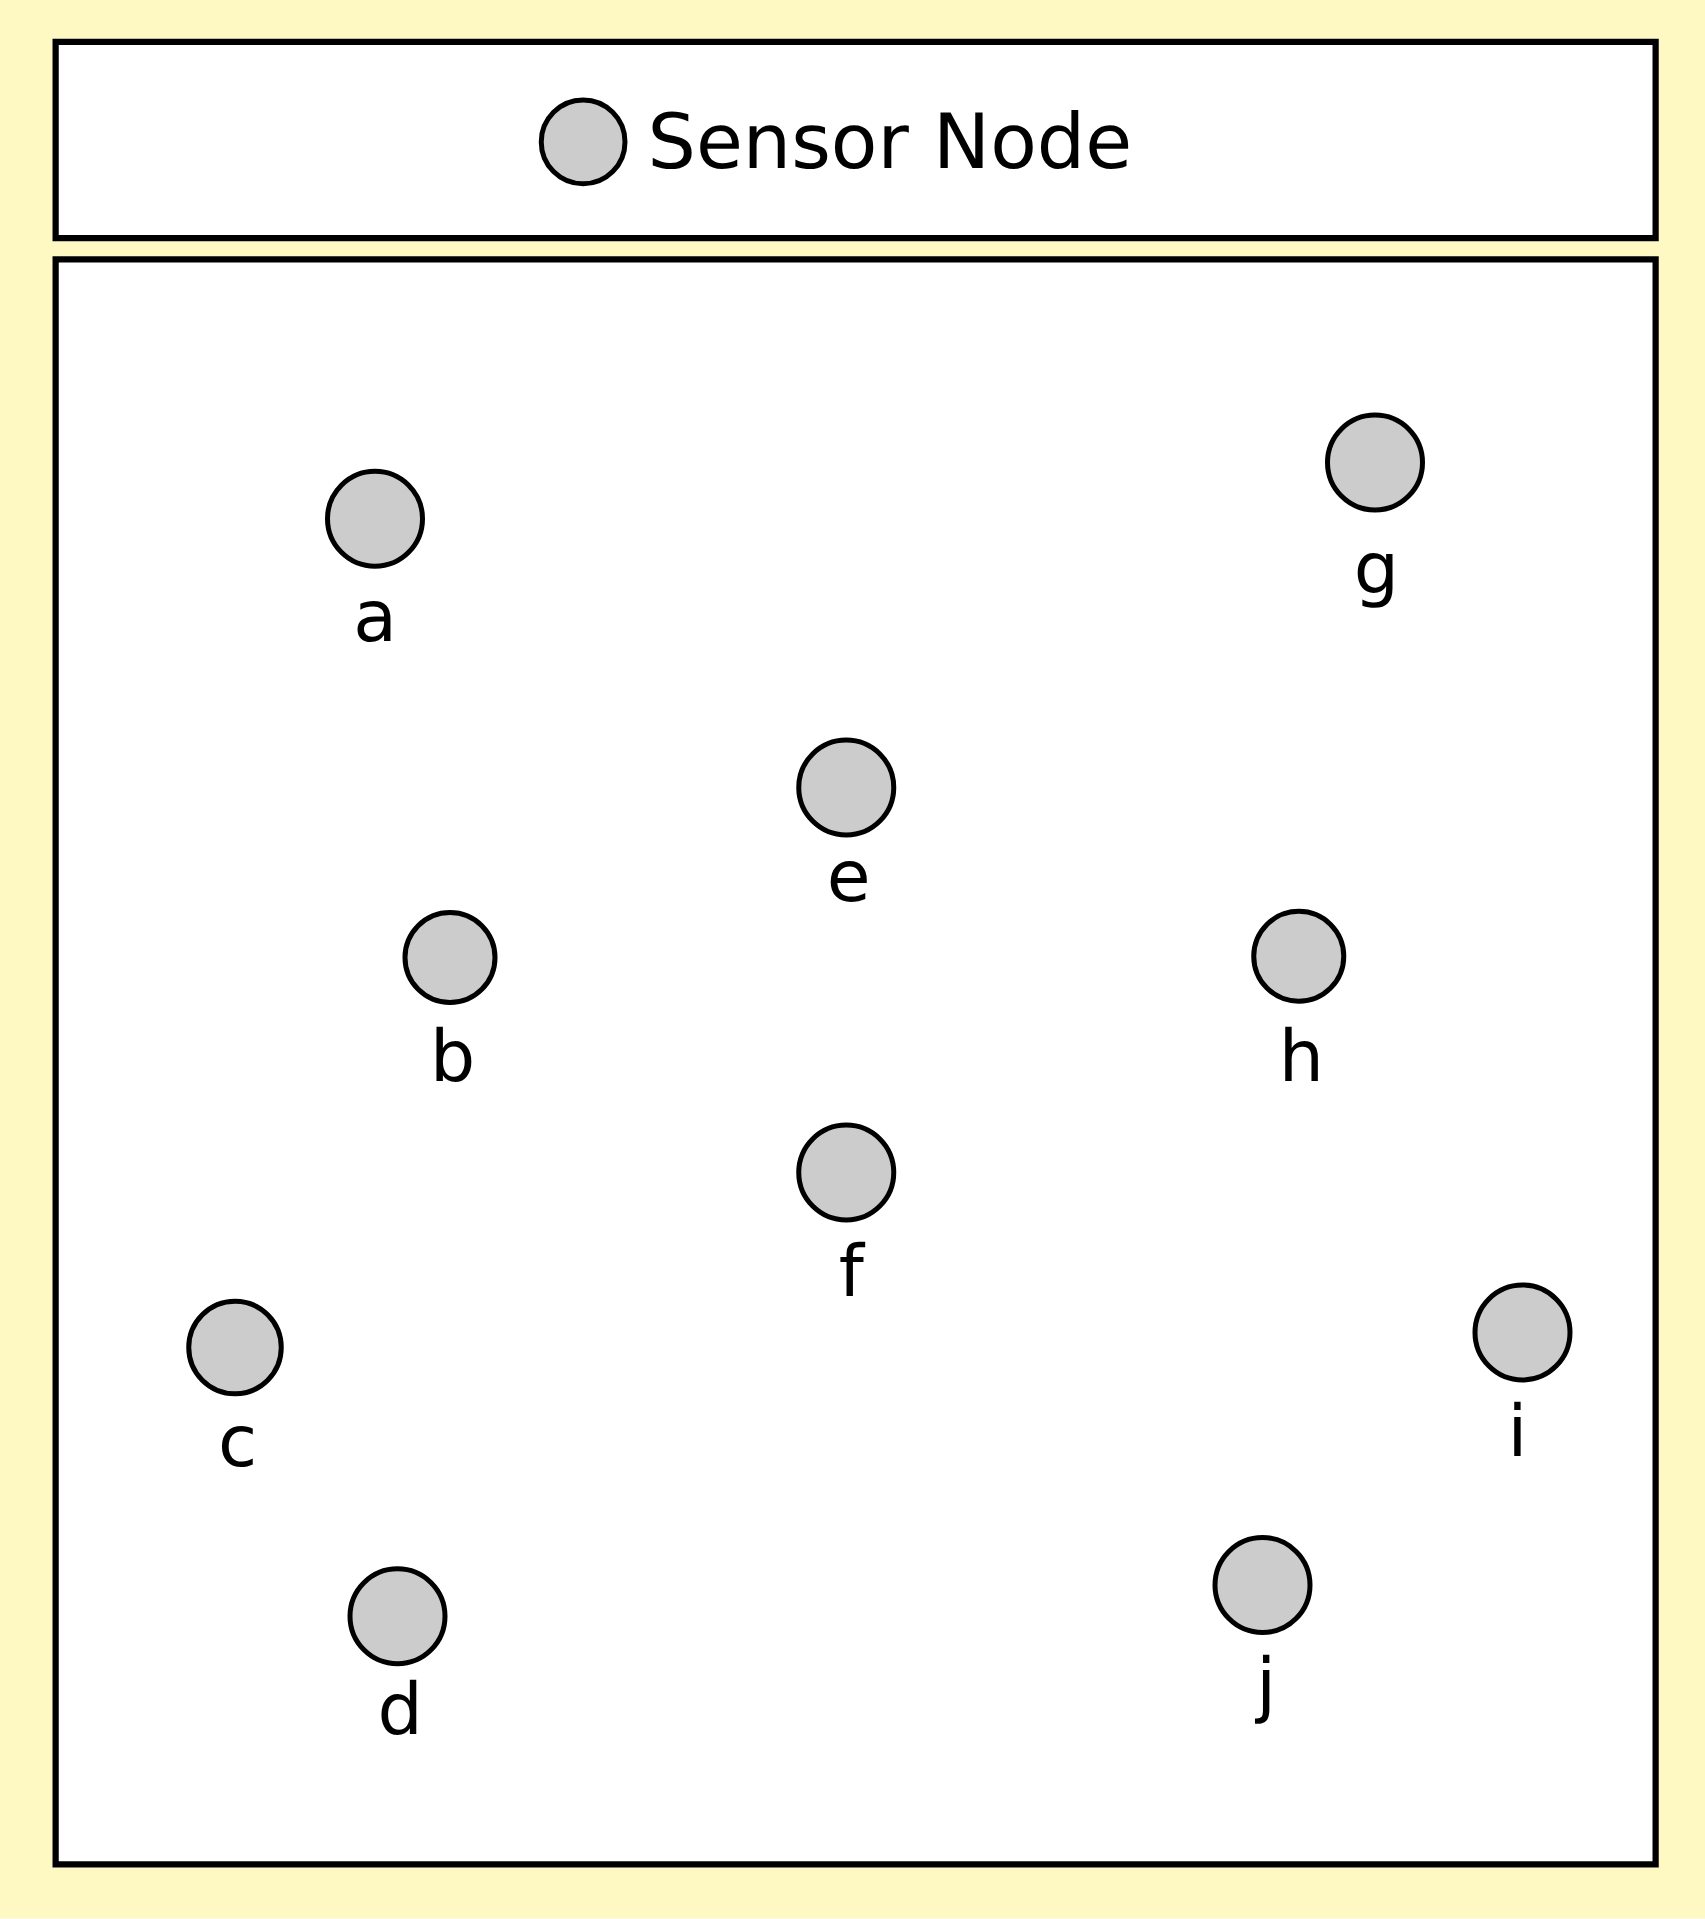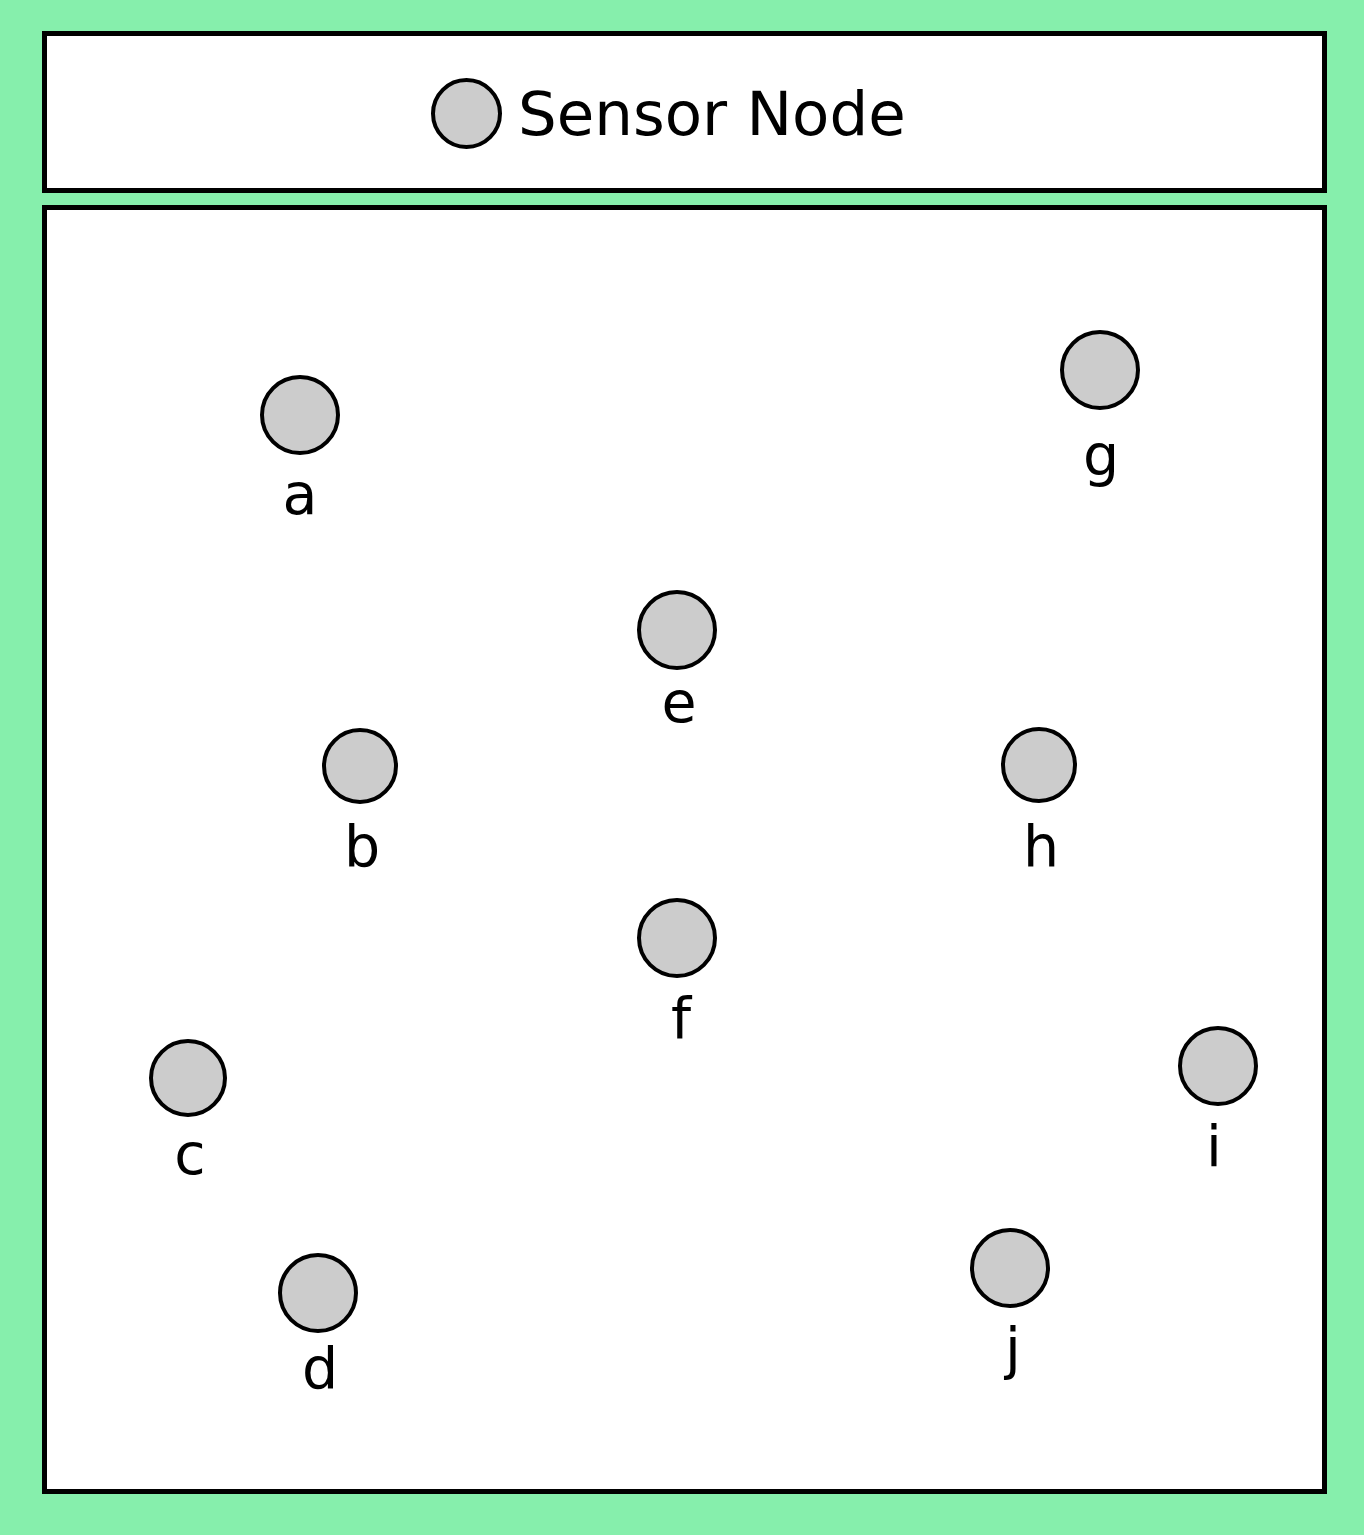--- a/index.html
+++ b/index.html
@@ -8,21 +8,21 @@
     padding: 0;
     background: #ffffff;
   }
   body {
     font-family: "DejaVu Sans", sans-serif;
   }
   #canvas {
     position: relative;
     width: 1364px;
     height: 1535px;
-    background: #86efac;
+    background: #fef9c3;
     overflow: hidden;
   }
 
   
   .frame {
     position: absolute;
     box-sizing: border-box;
     border: 5px solid #000000;
     background: #ffffff;
   }

